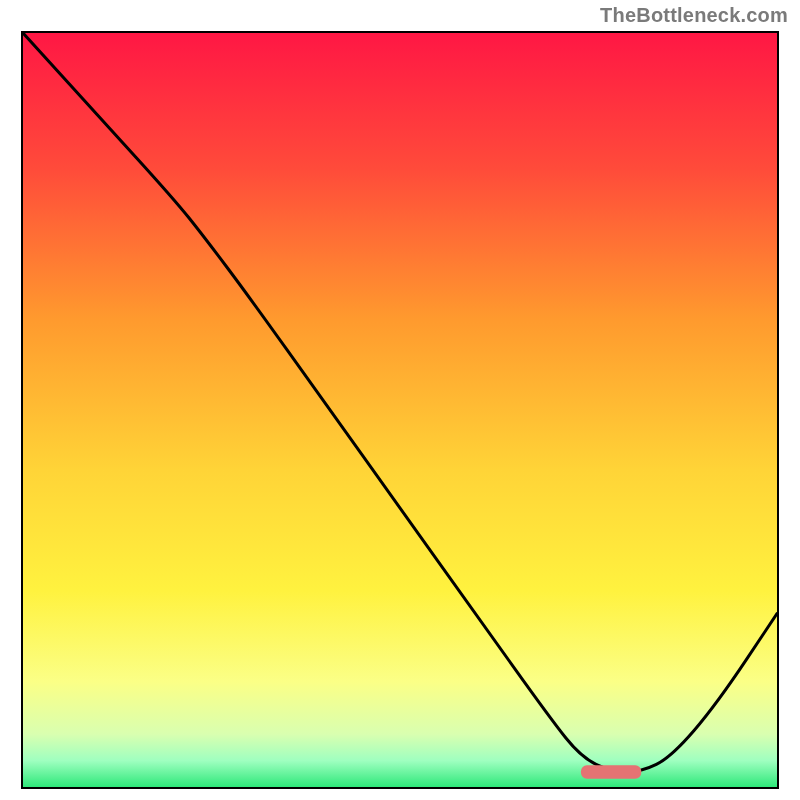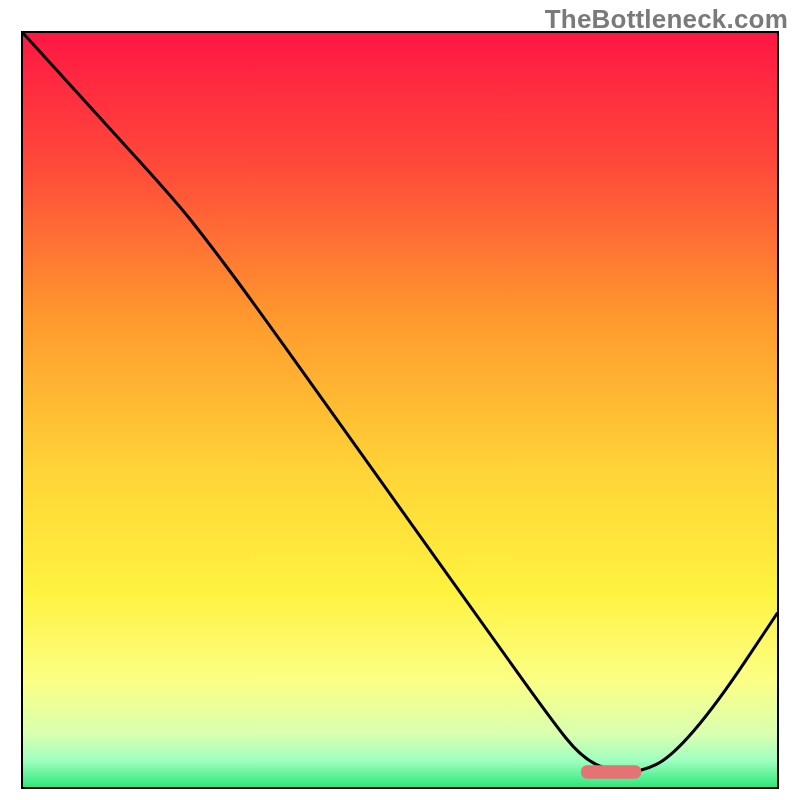--- a/index.html
+++ b/index.html
@@ -13,21 +13,21 @@
   }
   .stage {
     position: relative;
     width: 800px;
     height: 800px;
   }
   .watermark {
     position: absolute;
     top: 4px;
     right: 12px;
-    font-size: 26px;
+    font-size: 20px;
     font-weight: 600;
     color: #7a7a7a;
     letter-spacing: 0.2px;
     user-select: none;
   }
   .plot-frame {
     position: absolute;
     left: 21px;
     top: 31px;
     width: 758px;

